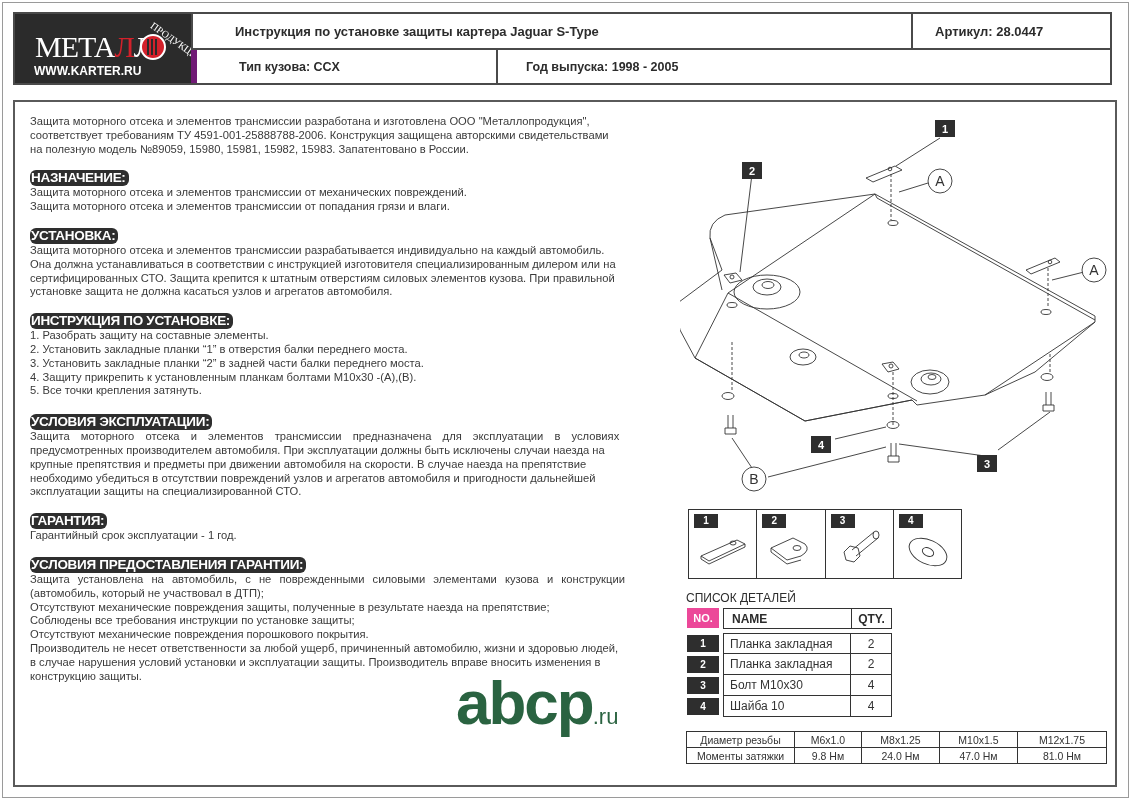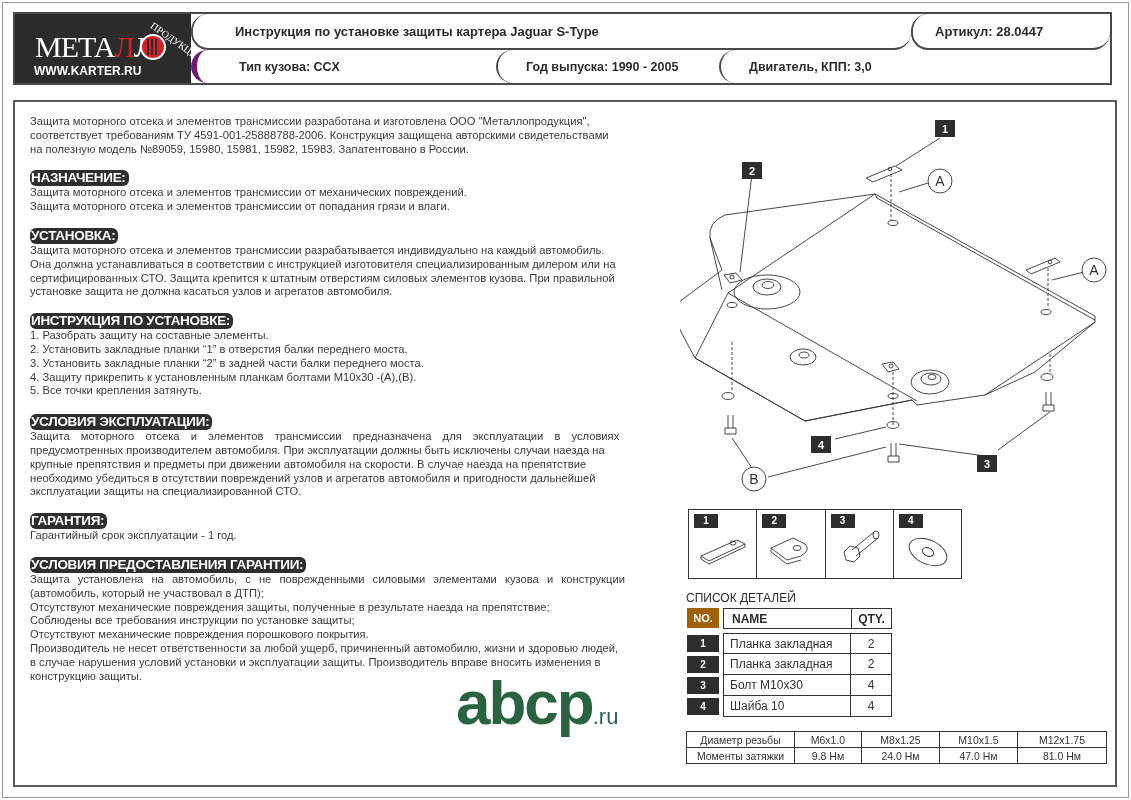--- a/index.html
+++ b/index.html
@@ -36,21 +36,21 @@
   }
   .logo-arc {
     position: absolute; left: 140px; top: 6px; font-family: "Liberation Serif", serif;
     font-size: 10px; color: #fff; transform: rotate(35deg); transform-origin: left top;
     letter-spacing: 0px;
   }
   .logo-url {
     position: absolute; left: 19px; top: 50px; font-size: 12px; font-weight: bold;
     color: #ffffff; letter-spacing: 0px;
   }
-  .hcell { position: absolute; font-size: 13px; font-weight: bold; color: #2c2c2c; border-radius: 17px; }
+  .hcell { position: absolute; font-size: 13px; font-weight: bold; color: #2c2c2c; }
   .h-title { left: 176px; top: 0; width: 720px; height: 36px; border-left: 2px solid #4a4a4a; border-bottom: 2px solid #4a4a4a; padding: 10px 0 0 42px; }
   .h-article { left: 896px; top: 0; width: 199px; height: 36px; border-left: 2px solid #4a4a4a; border-bottom: 2px solid #4a4a4a; padding: 10px 0 0 22px; }
   .h-body { left: 176px; top: 36px; width: 305px; height: 33px; border-left: 6px solid #701a75; padding: 10px 0 0 42px; font-size: 12.5px; }
   .h-year { left: 481px; top: 36px; width: 223px; height: 33px; border-left: 2px solid #4a4a4a; padding: 10px 0 0 28px; font-size: 12.5px; }
   .h-engine { left: 704px; top: 36px; width: 391px; height: 33px; border-left: 2px solid #4a4a4a; padding: 10px 0 0 28px; font-size: 12.5px; }
 
   
   .main {
     position: absolute; left: 13px; top: 100px; width: 1104px; height: 687px;
     border: 2px solid #5a5a5a;
@@ -79,21 +79,21 @@
   .thumb:last-child { border-right: none; }
   .thumb .num {
     position: absolute; left: 5px; top: 4px; width: 24px; height: 14px; background: #2e2e2e;
     color: #fff; font-size: 10px; font-weight: bold; text-align: center; line-height: 14px;
   }
   .thumb svg { position: absolute; left: 0; top: 0; }
 
   
   .parts-title { position: absolute; left: 686px; top: 591px; font-size: 12px; font-weight: normal; color: #2c2c2c; }
   .parts-head-no {
-    position: absolute; left: 687px; top: 608px; width: 32px; height: 20px; background: #a16207;
+    position: absolute; left: 687px; top: 608px; width: 32px; height: 20px; background: #ec4899;
     color: #fff; font-size: 11px; font-weight: bold; text-align: center; line-height: 20px;
   }
   .parts-head {
     position: absolute; left: 723px; top: 608px; width: 169px; height: 21px;
     border: 1.5px solid #333; display: flex; font-size: 12px; font-weight: bold; color: #2c2c2c;
   }
   .parts-head .c-name { width: 128px; border-right: 1.5px solid #333; padding: 3px 0 0 8px; }
   .parts-head .c-qty { flex: 1; text-align: center; padding-top: 3px; }
   .parts-rows { position: absolute; left: 687px; top: 633px; width: 205px; }
   .prow { position: relative; height: 21px; }
@@ -136,22 +136,21 @@
 <div class="header">
   <div class="logo">
     <div class="logo-word"><span>МЕТА</span><span class="red">Л</span><span>Л</span></div>
     <div class="logo-circle"></div>
     <div class="logo-arc">ПРОДУКЦИЯ</div>
     <div class="logo-url">WWW.KARTER.RU</div>
   </div>
   <div class="hcell h-title">Инструкция по установке защиты картера Jaguar S-Type</div>
   <div class="hcell h-article">Артикул: 28.0447</div>
   <div class="hcell h-body">Тип кузова: CCX</div>
-  <div class="hcell h-year">Год выпуска: 1990 - 2005</div>
-  <div class="hcell h-engine">Двигатель, КПП: 3,0</div>
+  <div class="hcell h-year">Год выпуска: 1998 - 2005</div>
 </div>
 
 <div class="main"></div>
 
 <div class="text-col">
   <div class="para">
     <span class="line">Защита моторного отсека и элементов трансмиссии разработана и изготовлена ООО "Металлопродукция",</span>
     <span class="line">соответствует требованиям ТУ 4591-001-25888788-2006. Конструкция защищена авторскими свидетельствами</span>
     <span class="line narrow">на полезную модель №89059, 15980, 15981, 15982, 15983. Запатентовано в России.</span>
   </div>

